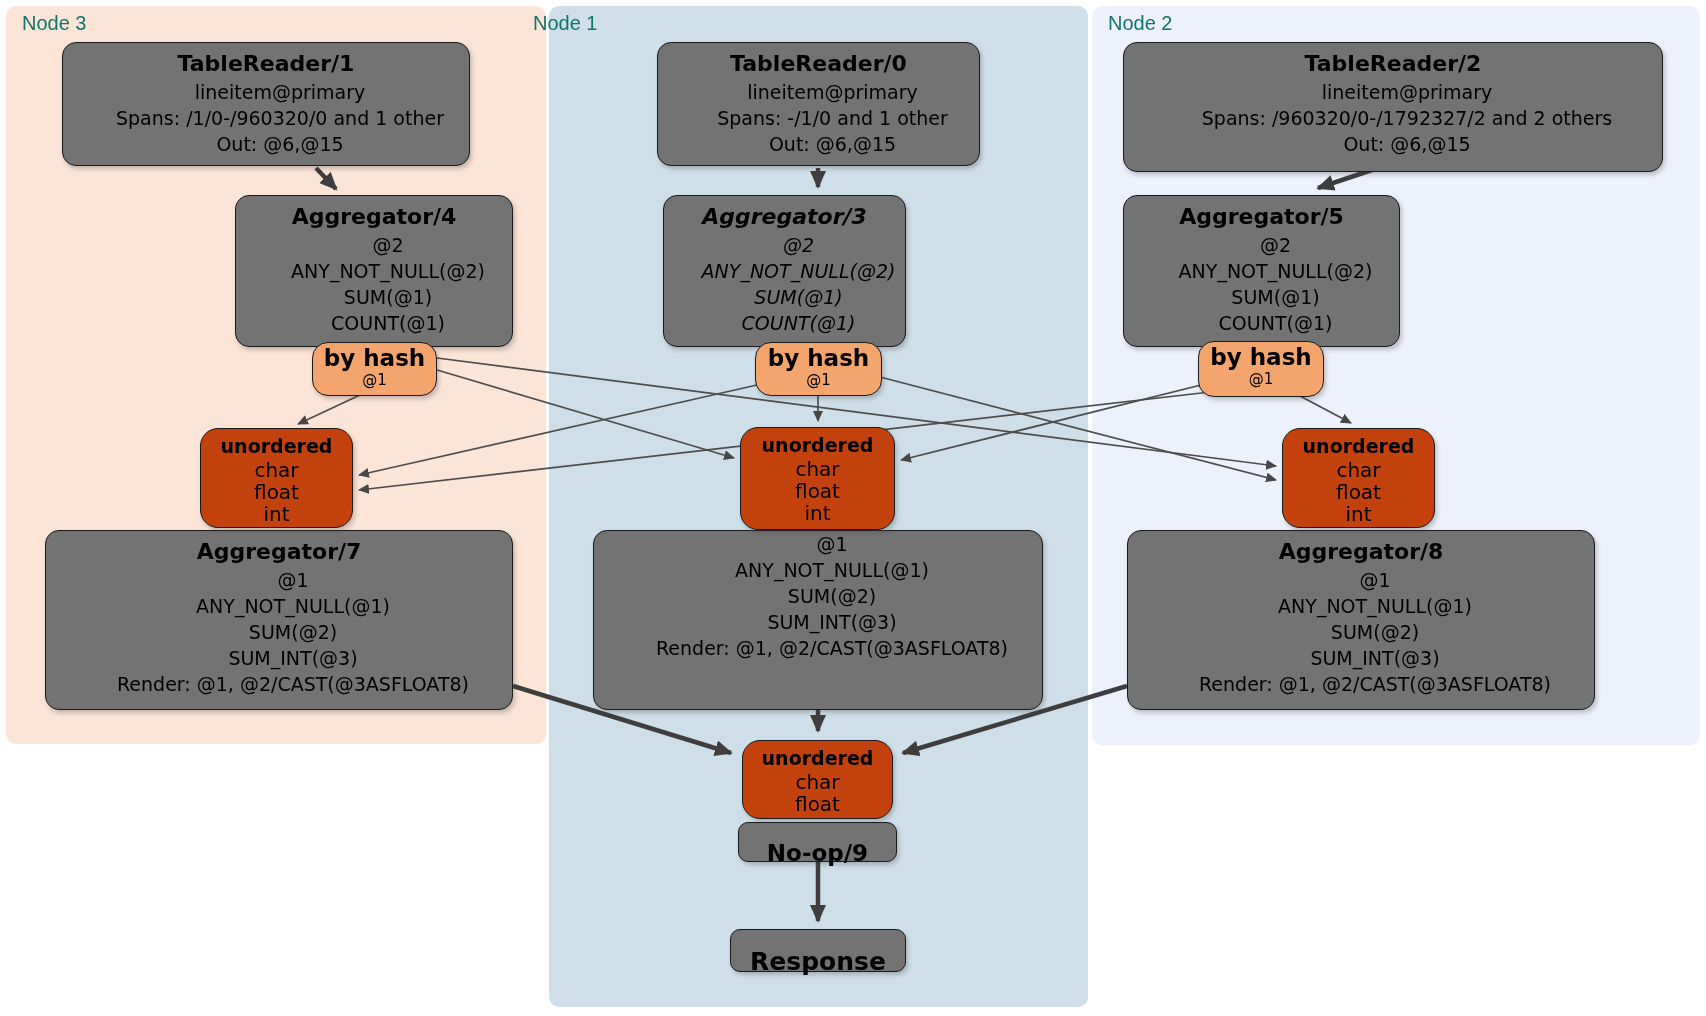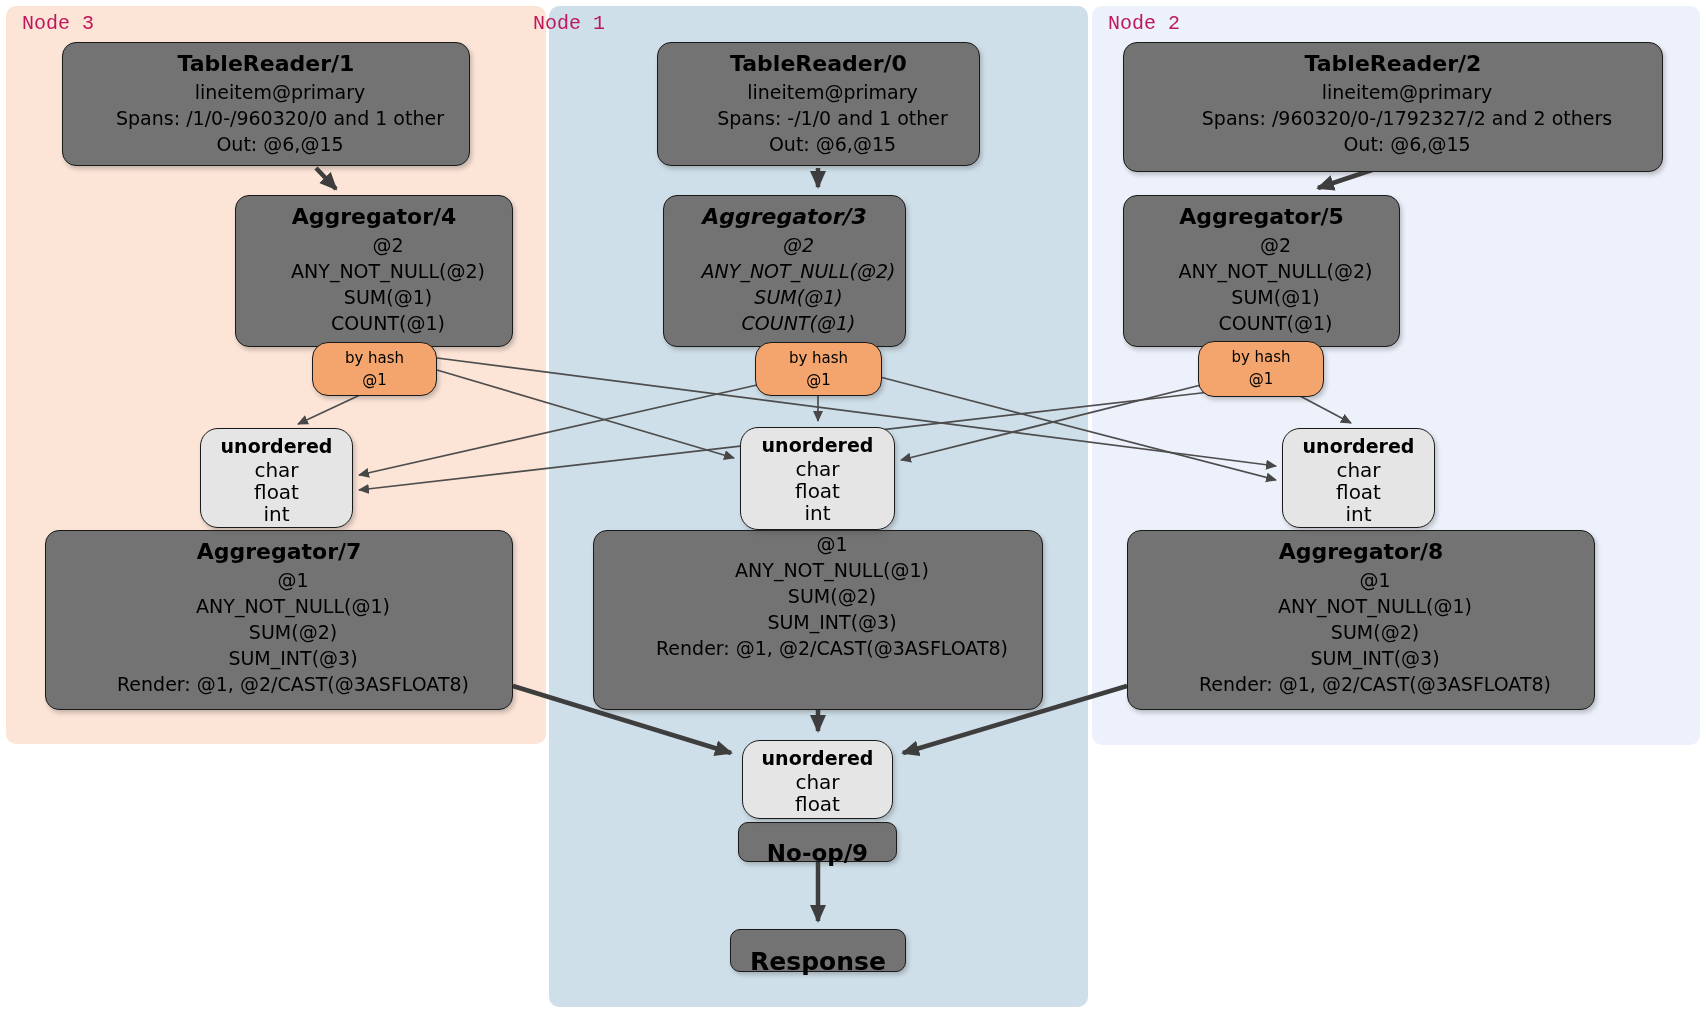--- a/index.html
+++ b/index.html
@@ -2,41 +2,41 @@
 <html><head>
 <meta charset="utf-8">
 <style>
   html,body{margin:0;padding:0;background:#ffffff;}
   #canvas{
     position:relative;width:1706px;height:1016px;overflow:hidden;
     font-family:"DejaVu Sans",sans-serif;color:#000;background:#ffffff;
   }
   .region{position:absolute;border-radius:10px;}
   .region-label{
-    position:absolute;font-family:Liberation Mono, monospace;
-    font-size:20px;color:#be185d;white-space:nowrap;
+    position:absolute;font-family:Liberation Sans, sans-serif;
+    font-size:20px;color:#0f766e;white-space:nowrap;
   }
   #edges{position:absolute;left:0;top:0;z-index:2;}
   .box{
     position:absolute;z-index:3;box-sizing:border-box;text-align:center;
     border:1.8px solid #1a1a1a;background:#737373;border-radius:14px;
     box-shadow:2px 3px 4px rgba(60,60,60,0.28);
   }
   .box .t{font-weight:bold;font-size:22px;line-height:30px;padding-top:6px;white-space:nowrap;}
   .box .ln{font-size:19px;line-height:26px;white-space:nowrap;padding-left:28px;}
   .router{
     position:absolute;z-index:4;box-sizing:border-box;text-align:center;
     border:1.8px solid #1a1a1a;background:#f4a56e;border-radius:16px;
     box-shadow:2px 3px 4px rgba(60,60,60,0.28);
   }
-  .router .t{font-weight:normal;font-size:15px;line-height:24px;padding-top:3px;text-align:center;}
+  .router .t{font-weight:bold;font-size:23px;line-height:24px;padding-top:3px;text-align:center;}
   .router .ln{font-size:15px;line-height:20px;}
   .sync{
     position:absolute;z-index:4;box-sizing:border-box;text-align:center;
-    border:1.8px solid #1a1a1a;background:#e5e5e5;border-radius:18px;
+    border:1.8px solid #1a1a1a;background:#c2410c;border-radius:18px;
     box-shadow:2px 3px 4px rgba(60,60,60,0.28);
   }
   .sync .t{font-weight:bold;font-size:19px;line-height:25px;padding-top:5px;}
   .sync .ln{font-size:20px;line-height:22px;}
   .mini .t{font-size:23px;line-height:36px;padding-top:12px;}
 </style>
 </head>
 <body>
 
 <div id="canvas">

